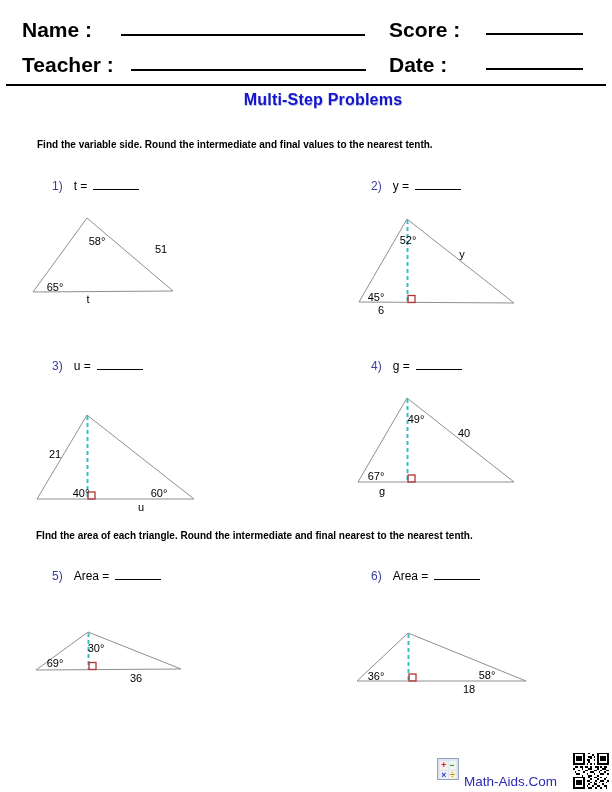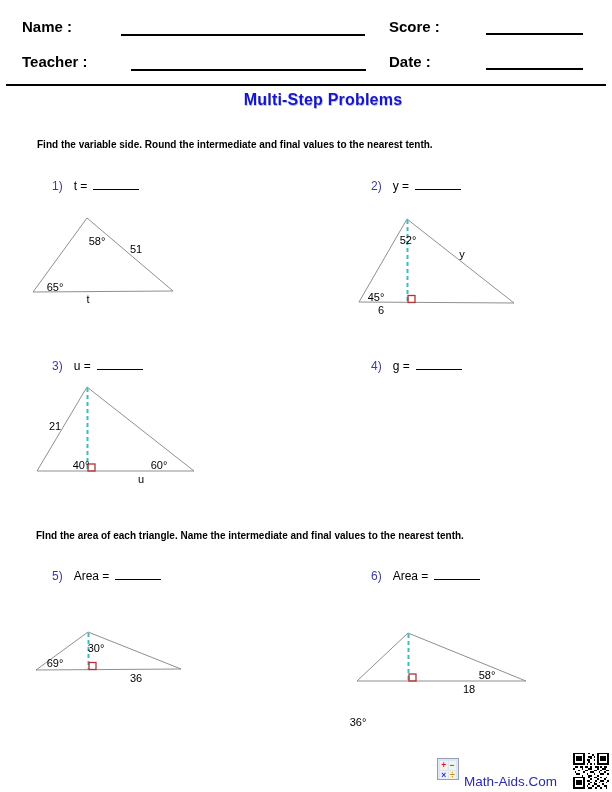--- a/index.html
+++ b/index.html
@@ -1,19 +1,19 @@
 <!DOCTYPE html>
 <html><head>
 <meta charset="utf-8">
 <style>
   html,body{margin:0;padding:0;background:#fff;}
   .page{position:relative;width:612px;height:792px;background:#ffffff;overflow:hidden;
         font-family:"Liberation Sans", sans-serif;color:#000;}
   .abs{position:absolute;}
-  .hdr-label{font-size:15px;font-weight:bold;color:#000;white-space:nowrap;}
+  .hdr-label{font-size:21px;font-weight:bold;color:#000;white-space:nowrap;}
   .fill-line{height:1px;border-bottom:2px solid #000;}
   .divider{border-top:2px solid #000;}
   .title{width:612px;text-align:center;font-size:16px;font-weight:bold;color:#1515cd;
          text-shadow:0.6px 0.6px 0 #b9bedd;letter-spacing:0.2px;}
   .instruction{font-size:10px;font-weight:bold;color:#000;white-space:nowrap;}
   .prob-row{display:flex;align-items:baseline;font-size:12px;}
   .prob-num{color:#3b3b9e;margin-right:11px;}
   .prob-prompt{color:#000;margin-right:6px;}
   .answer-blank{display:inline-block;width:46px;height:11px;border-bottom:1.5px solid #000;}
   .tri-label{position:absolute;transform:translate(-50%,-50%);font-size:11px;color:#000;
@@ -59,21 +59,21 @@
     <span class="prob-num">2)</span>
     <span class="prob-prompt">y =</span>
     <span class="answer-blank"></span>
   </div>
 
   <figure class="abs" style="left:30px;top:210px;width:150px;height:95px;">
     <svg width="150" height="95" viewBox="0 0 150 95">
       <polygon points="57,8 3,82 143,81" fill="none" stroke="#8f8f8f" stroke-width="1"></polygon>
     </svg>
     <span class="tri-label" style="left:67px;top:31px;">58°</span>
-    <span class="tri-label" style="left:92px;top:39px;padding-left:28px;">51</span>
+    <span class="tri-label" style="left:117px;top:39px;padding-left:28px;">51</span>
     <span class="tri-label" style="left:25px;top:77px;">65°</span>
     <span class="tri-label" style="left:58px;top:89px;">t</span>
   </figure>
 
   <figure class="abs" style="left:350px;top:210px;width:175px;height:105px;">
     <svg width="175" height="105" viewBox="0 0 175 105">
       <polygon points="57,9 9,92 164,93" fill="none" stroke="#8f8f8f" stroke-width="1"></polygon>
       <line x1="57.5" y1="10" x2="57.5" y2="92" stroke="#3cbcbe" stroke-width="2" stroke-dasharray="4 3"></line>
       <rect x="58" y="85.5" width="7" height="7" fill="none" stroke="#b23333" stroke-width="1.3"></rect>
     </svg>
@@ -87,34 +87,45 @@
     <span class="prob-num">3)</span>
     <span class="prob-prompt">u =</span>
     <span class="answer-blank"></span>
   </div>
   <div class="abs prob-row" style="left:371px;top:358px;">
     <span class="prob-num">4)</span>
     <span class="prob-prompt">g =</span>
     <span class="answer-blank"></span>
   </div>
 
-  <figure class="abs" style="left:30px;top:378px;width:175px;height:110px;">
+  <figure class="abs" style="left:30px;top:406px;width:175px;height:110px;">
     <svg width="175" height="110" viewBox="0 0 175 110">
       <polygon points="57,9 7,93 164,93" fill="none" stroke="#8f8f8f" stroke-width="1"></polygon>
       <line x1="57.5" y1="10" x2="57.5" y2="93" stroke="#3cbcbe" stroke-width="2" stroke-dasharray="4 3"></line>
       <rect x="58" y="86" width="7" height="7" fill="none" stroke="#b23333" stroke-width="1.3"></rect>
     </svg>
     <span class="tri-label" style="left:25px;top:48px;">21</span>
     <span class="tri-label" style="left:27px;top:87px;margin-left:24px;">40°</span>
     <span class="tri-label" style="left:129px;top:87px;">60°</span>
     <span class="tri-label" style="left:111px;top:101px;">u</span>
   </figure>
 
-
-  <div class="abs instruction" style="left:36px;top:530px;">FInd the area of each triangle. Name the intermediate and final values to the nearest tenth.</div>
+  <figure class="abs" style="left:350px;top:390px;width:175px;height:110px;">
+    <svg width="175" height="110" viewBox="0 0 175 110">
+      <polygon points="57,8 8,92 164,92" fill="none" stroke="#8f8f8f" stroke-width="1"></polygon>
+      <line x1="57.5" y1="9" x2="57.5" y2="92" stroke="#3cbcbe" stroke-width="2" stroke-dasharray="4 3"></line>
+      <rect x="58" y="85" width="7" height="7" fill="none" stroke="#b23333" stroke-width="1.3"></rect>
+    </svg>
+    <span class="tri-label" style="left:66px;top:29px;">49°</span>
+    <span class="tri-label" style="left:114px;top:43px;">40</span>
+    <span class="tri-label" style="left:26px;top:86px;">67°</span>
+    <span class="tri-label" style="left:32px;top:101px;">g</span>
+  </figure>
+
+  <div class="abs instruction" style="left:36px;top:530px;">FInd the area of each triangle. Round the intermediate and final nearest to the nearest tenth.</div>
 
   <div class="abs prob-row" style="left:52px;top:568px;">
     <span class="prob-num">5)</span>
     <span class="prob-prompt">Area =</span>
     <span class="answer-blank"></span>
   </div>
   <div class="abs prob-row" style="left:371px;top:568px;">
     <span class="prob-num">6)</span>
     <span class="prob-prompt">Area =</span>
     <span class="answer-blank"></span>
@@ -130,21 +141,21 @@
     <span class="tri-label" style="left:25px;top:41px;">69°</span>
     <span class="tri-label" style="left:106px;top:56px;">36</span>
   </figure>
 
   <figure class="abs" style="left:350px;top:622px;width:185px;height:74px;">
     <svg width="185" height="74" viewBox="0 0 185 74">
       <polygon points="58,11 7,59 176,59" fill="none" stroke="#8f8f8f" stroke-width="1"></polygon>
       <line x1="58.5" y1="12" x2="58.5" y2="59" stroke="#3cbcbe" stroke-width="2" stroke-dasharray="4 3"></line>
       <rect x="59" y="52" width="7" height="7" fill="none" stroke="#b23333" stroke-width="1.3"></rect>
     </svg>
-    <span class="tri-label" style="left:8px;top:54px;margin-top:46px;">36°</span>
+    <span class="tri-label" style="left:26px;top:54px;">36°</span>
     <span class="tri-label" style="left:137px;top:53px;">58°</span>
     <span class="tri-label" style="left:119px;top:67px;">18</span>
   </figure>
 
   <div class="abs logo" style="left:437px;top:758px;">
     <span class="op-tl">+</span>
     <span class="op-tr">−</span>
     <span class="op-bl">×</span>
     <span class="op-br">÷</span>
   </div>

